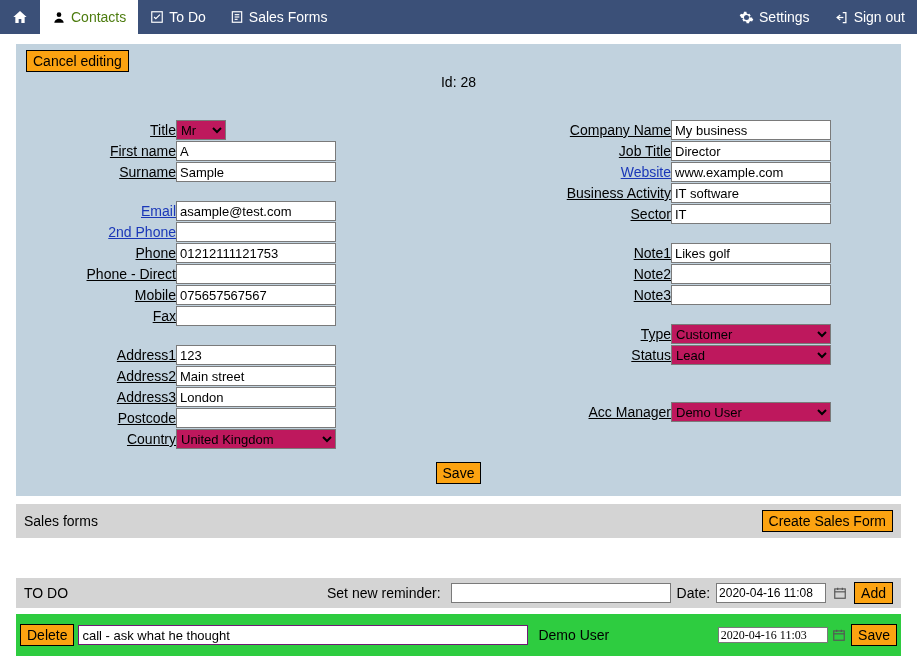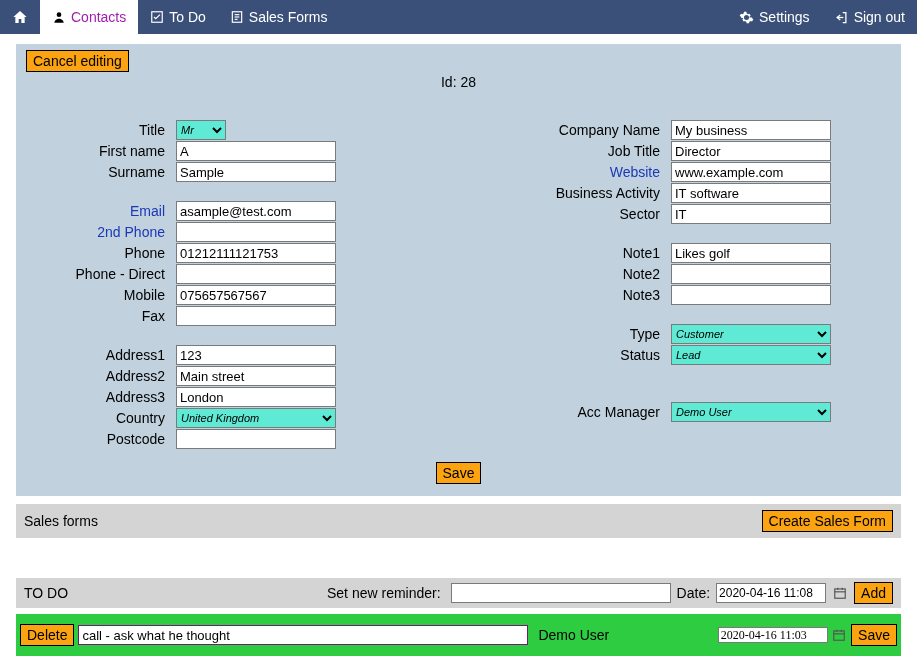--- a/index.html
+++ b/index.html
@@ -22,21 +22,21 @@
   .topnav .nav-item {
     display: flex;
     align-items: center;
     gap: 5px;
     padding: 0 12px;
     cursor: pointer;
     color: #fff;
   }
   .topnav .nav-item.active {
     background: #fff;
-    color: #a21caf;
+    color: #4d7c0f;
   }
   .topnav .spacer { flex: 1; }
   .icon { display: inline-flex; }
   .icon svg { display: block; }
   
   .main-wrap { padding: 10px 16px; }
   .edit-panel {
     background: #c1d2de;
     padding: 6px 10px 12px 10px;
     position: relative;
@@ -59,39 +59,39 @@
   .col-left { width: 320px; margin-left: 30px; }
   .col-right { width: 320px; margin-left: auto; margin-right: 40px; }
   .field-row {
     display: flex;
     align-items: center;
     margin-bottom: 1px;
   }
   .field-label {
     width: 120px;
     text-align: right;
-    padding-right: 11px;
+    padding-right: 0;
     font-size: 14px;
+    text-decoration: underline;
   }
   .field-label.link { color: #1a37b8; cursor: pointer; }
   .field-row input[type=text] {
     width: 160px;
     height: 20px;
     border: 1px solid #7a7a7a;
     padding: 0 3px;
     font-size: 13px;
     font-family: inherit;
   }
   .field-row select {
     height: 20px;
     border: 1px solid #7a7a7a;
-    font-size: 11px;
+    font-size: 13px;
     font-family: inherit;
-    background: #5eead4;
-    font-style: italic;
+    background: #be185d;
   }
   .field-row select.sm { width: 50px; }
   .field-row select.md { width: 160px; }
   .gap { height: 18px; }
   .save-row { text-align: center; margin-top: 12px; }
   
   .sales-bar {
     margin-top: 8px;
     background: #d4d4d4;
     padding: 6px 8px;
@@ -257,26 +257,26 @@
         </div>
         <div class="field-row">
           <div class="field-label">Address2</div>
           <input type="text" value="Main street" style="">
         </div>
         <div class="field-row">
           <div class="field-label">Address3</div>
           <input type="text" value="London" style="">
         </div>
         <div class="field-row">
+          <div class="field-label">Postcode</div>
+          <input type="text" value="" style="">
+        </div>
+        <div class="field-row">
           <div class="field-label">Country</div>
           <select class="md"><option>United Kingdom</option></select>
-        </div>
-        <div class="field-row">
-          <div class="field-label">Postcode</div>
-          <input type="text" value="" style="">
         </div>
       </div>
 
       <div class="col-right">
         <div class="field-row">
           <div class="field-label" style="width:140px">Company Name</div>
           <input type="text" value="My business" style="">
         </div>
         <div class="field-row">
           <div class="field-label" style="width:140px">Job Title</div>

